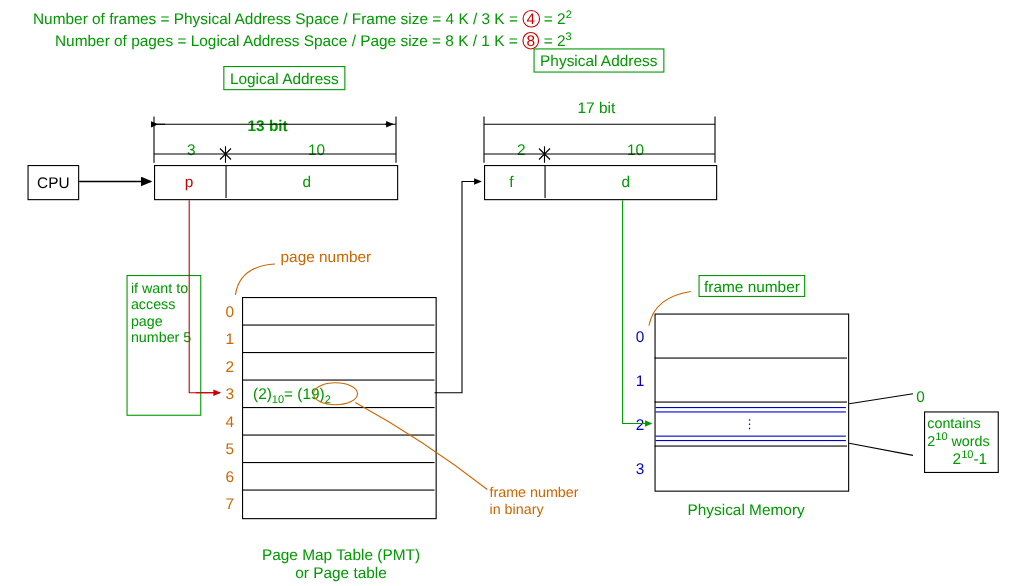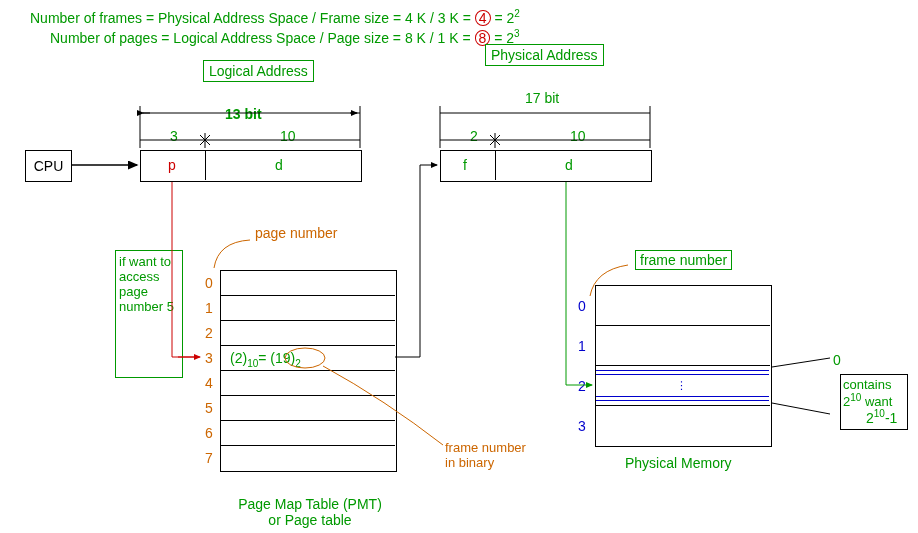--- a/index.html
+++ b/index.html
@@ -114,21 +114,21 @@
 
 <div class="txt blue" style="left:578px; top:298px;">0</div>
 <div class="txt blue" style="left:578px; top:338px;">1</div>
 <div class="txt blue" style="left:578px; top:378px;">2</div>
 <div class="txt blue" style="left:578px; top:418px;">3</div>
 
 <div class="txt green" style="left:625px; top:455px;">Physical Memory</div>
 
 <div class="box green" style="left:840px; top:360px; width:62px; height:50px; border-color:#000; padding:2px; font-size:13px;margin-top:14px;">
   <span>contains</span><br>
-  <span>2</span><sup>10</sup><span> want</span>
+  <span>2</span><sup>10</sup><span> words</span>
 </div>
 
 <div class="txt green" style="left:833px; top:352px;">0</div>
 <div class="txt green" style="left:866px; top:408px;">
   <span>2</span><sup>10</sup><span>-1</span>
 </div>
 
 <svg width="918" height="533">
   <defs>
     <marker id="arr" markerWidth="8" markerHeight="8" refX="6" refY="3" orient="auto">

